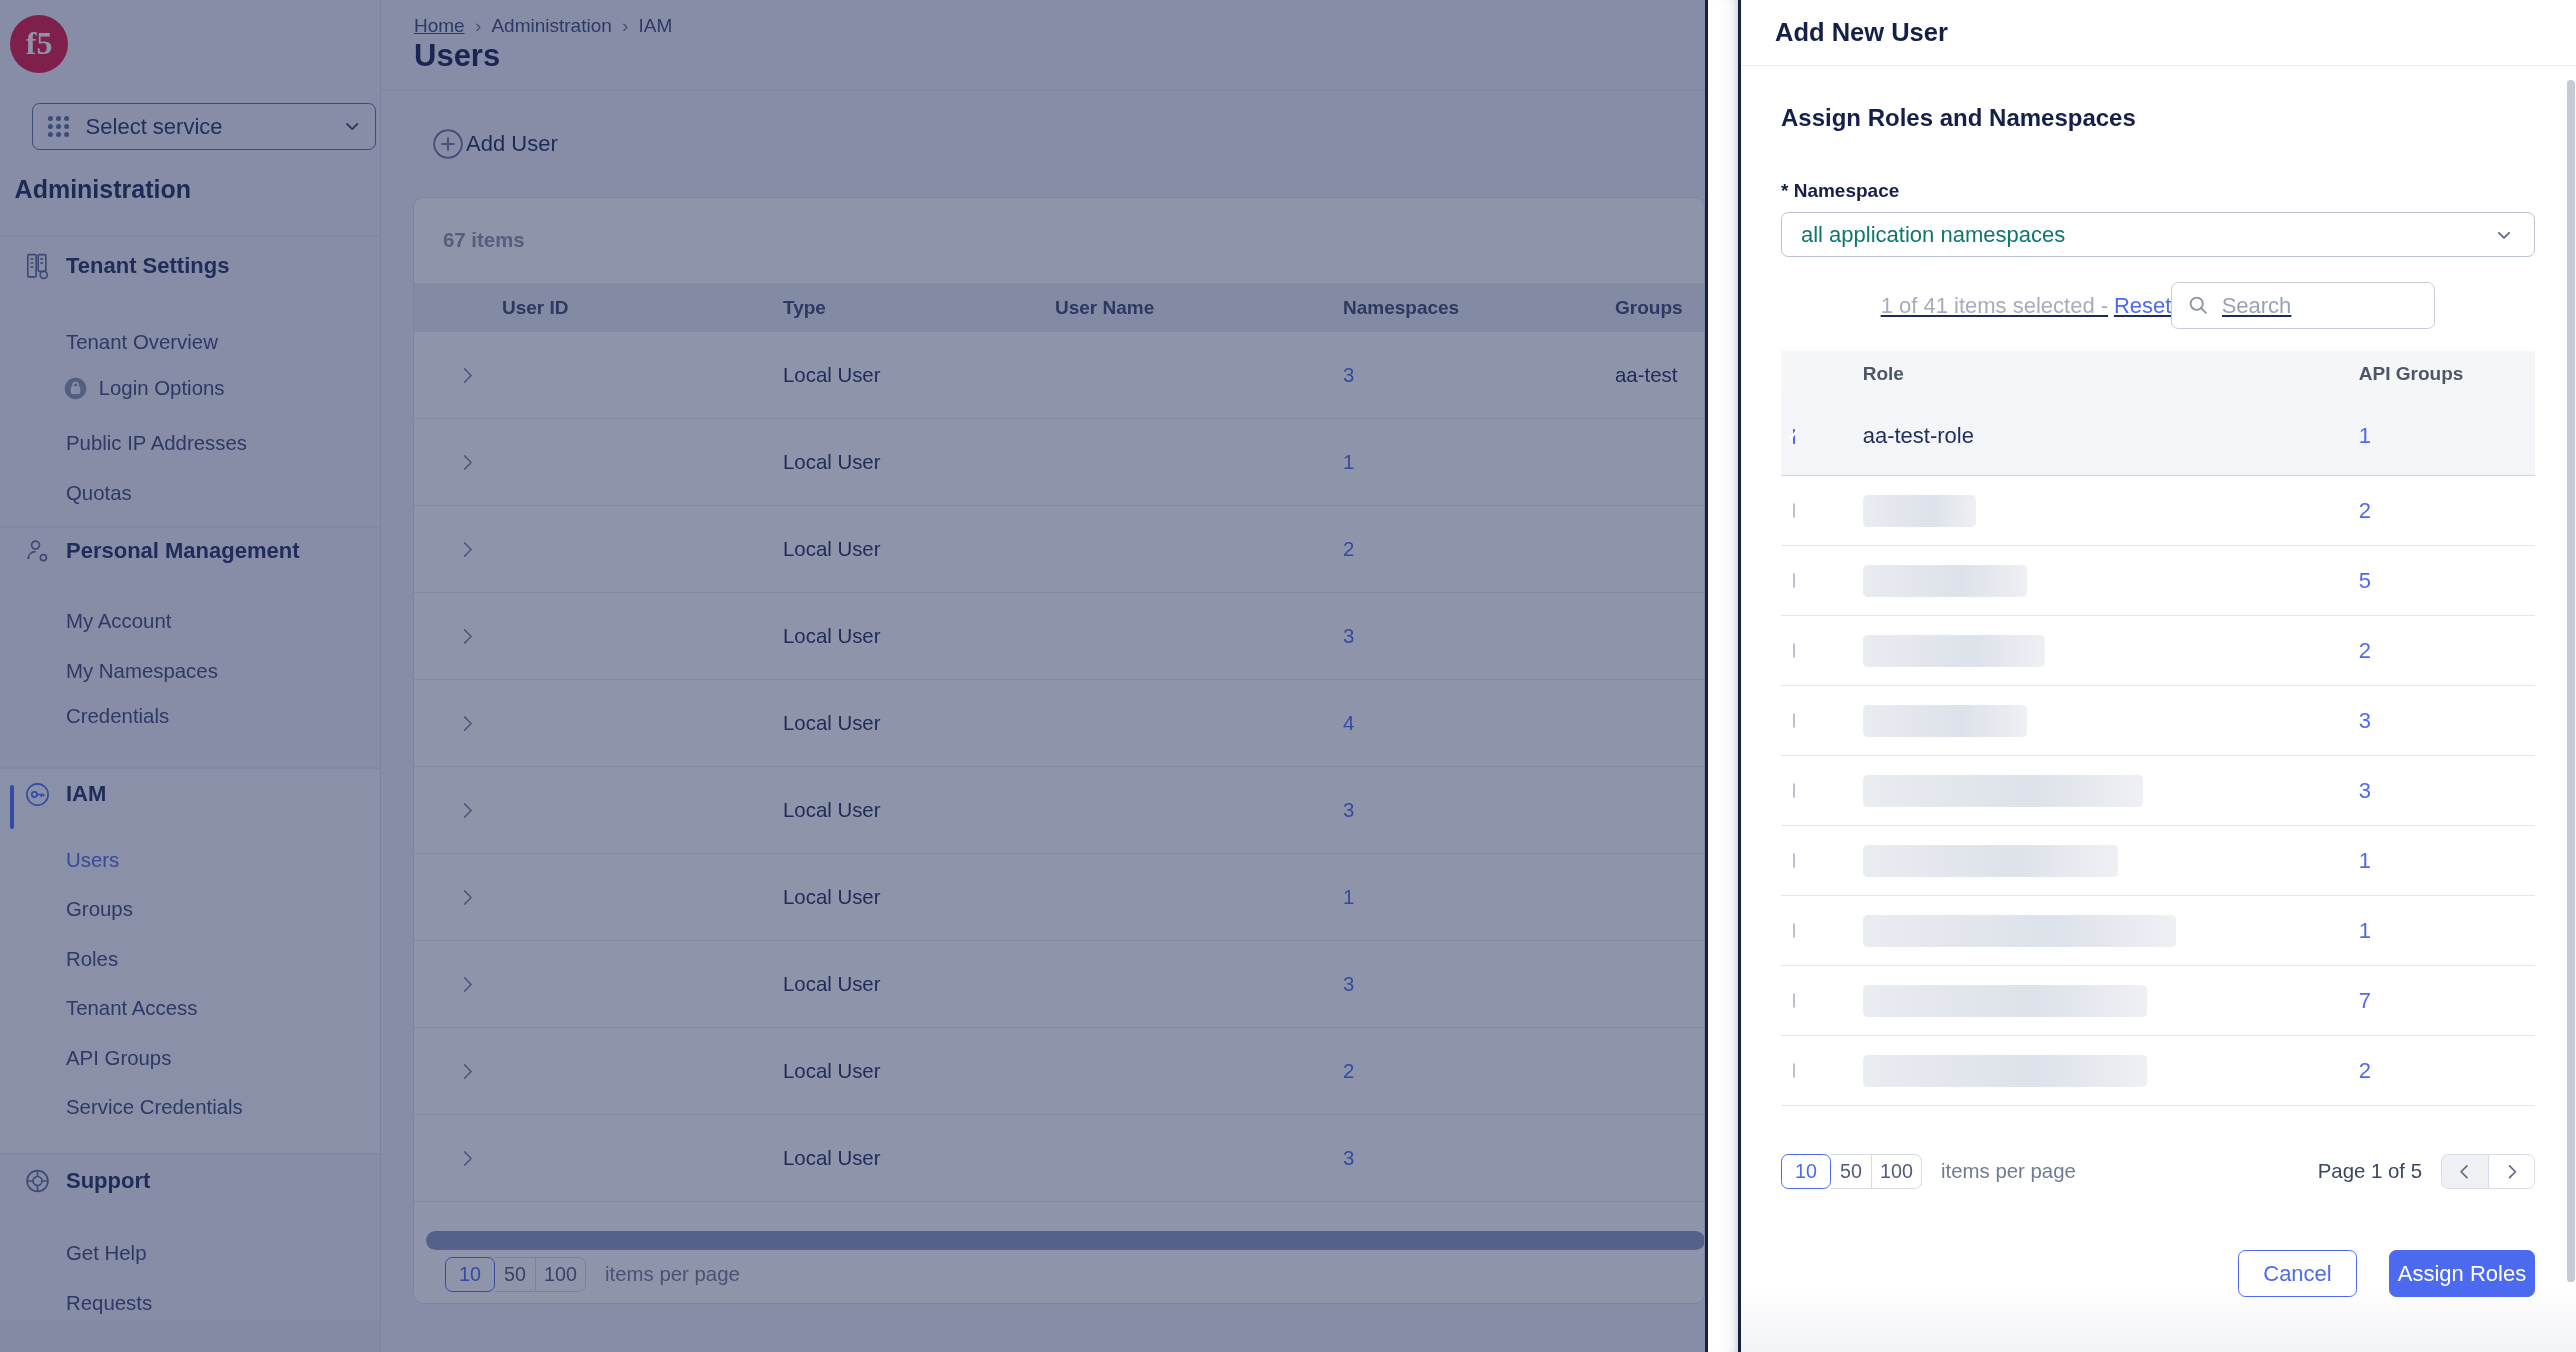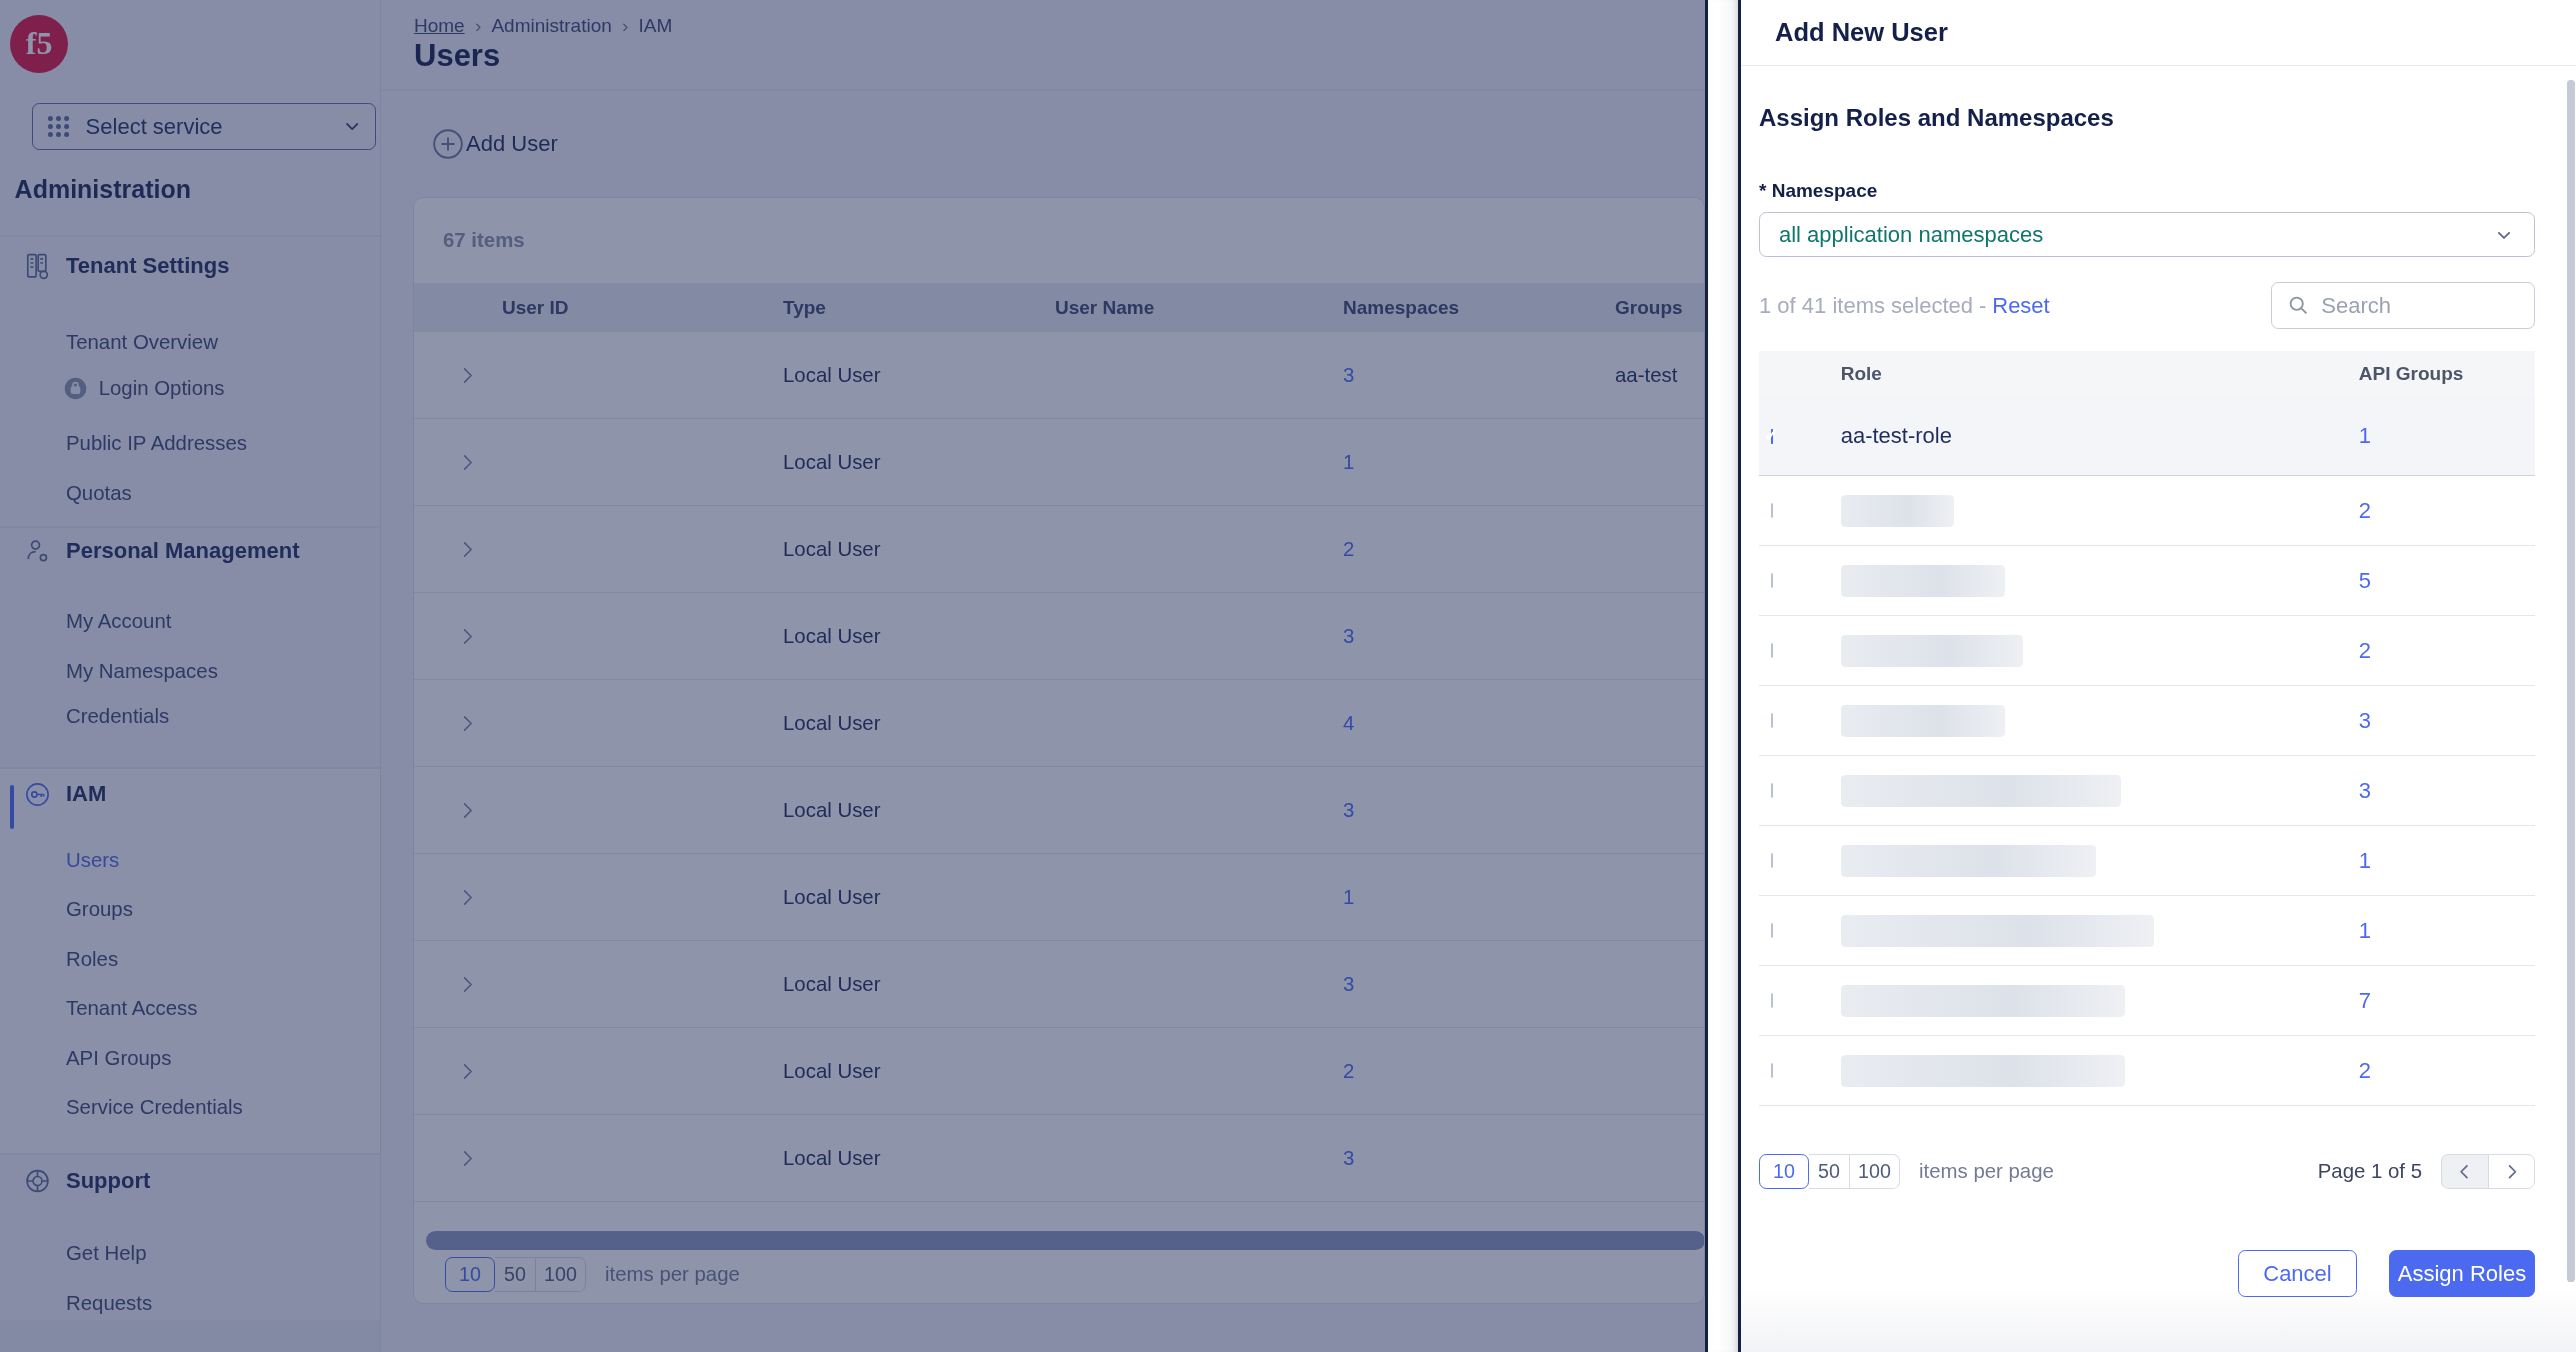--- a/index.html
+++ b/index.html
@@ -66,31 +66,31 @@
   .ppl{font-size:20.4px;color:#717b95;margin-left:19px;}
 
   
   .dim-overlay{position:absolute;left:0;top:0;width:1705px;height:100%;background:rgba(30,42,85,.5);z-index:4;}
 
   
   .sliver{position:absolute;left:1705px;top:0;width:34px;height:100%;border-left:3.6px solid #16203f;background:linear-gradient(90deg,#ffffff 30%,#f2f4f8);box-shadow:inset -7.3px 0 8.7px -7.3px rgba(20,28,60,.3);z-index:5;}
   .drawer{position:absolute;left:1738px;top:0;width:838px;height:100%;background:#fff;border-left:3.6px solid #16203f;z-index:6;}
   .dr-header{position:absolute;left:0;right:0;top:0;height:66px;border-bottom:1.5px solid #e7eaf2;display:flex;align-items:center;padding-left:34px;}
   .dr-title{font-size:25.5px;font-weight:600;color:#14204a;}
-  .dr-body{position:absolute;left:0;right:0;top:66px;height:1166px;padding:0 41px 0 18px;}
+  .dr-body{position:absolute;left:0;right:0;top:66px;height:1166px;padding:0 41px 0 40px;}
   .dr-section{margin-top:38px;font-size:24px;font-weight:600;color:#14204a;}
   .dr-label{margin-top:48px;font-size:19px;font-weight:bold;color:#14204a;}
   .dr-select{margin-top:10.2px;height:45px;border:1.5px solid var(--inputborder);border-radius:7.3px;display:flex;align-items:center;padding:0 19px;cursor:pointer;}
   .dr-select .val{font-size:22px;color:#0f766e;flex:1;}
   .make-admin{margin-top:28px;display:flex;align-items:center;gap:13px;cursor:pointer;}
   .cbox{width:22px;height:22px;border:1.5px solid var(--inputborder);border-radius:5.1px;background:#fff;flex:0 0 auto;}
   .cbox.checked{background:var(--accent);border-color:var(--accent);position:relative;}
   .cbox.checked::after{content:"✓";position:absolute;left:50%;top:50%;transform:translate(-50%,-54%);color:#fff;font-size:17.5px;font-weight:bold;}
   .make-admin .ma-label{font-size:22px;color:#1f2d5c;}
-  .sel-row{margin-top:25px;display:flex;align-items:center;justify-content:space-between;}
+  .sel-row{margin-top:25px;display:flex;align-items:center;justify-content:center;text-decoration:underline;}
   .sel-text{font-size:22px;color:#a6acbc;}
   .reset{color:var(--accent);cursor:pointer;margin-left:5.8px;}
   .searchbox{width:264px;height:47px;border:1.5px solid #c6cbd8;border-radius:7.3px;display:flex;align-items:center;padding:0 14.6px;gap:11.7px;}
   .searchbox input{border:none;outline:none;font-size:22px;color:#1f2d5c;width:100%;font-family:"Liberation Sans",sans-serif;background:transparent;}
   .searchbox input::placeholder{color:#9aa2b2;}
   .rt{margin-top:22px;}
   .rt-grid{display:grid;grid-template-columns:70px 1fr 182px;align-items:center;}
   .rt-head{height:46px;background:#f4f6f8;font-size:19px;font-weight:600;color:#4d5669;}
   .rt-head .h-role{padding-left:11.7px;}
   .rt-row{height:70px;border-bottom:1.5px solid #e2e6ee;}

